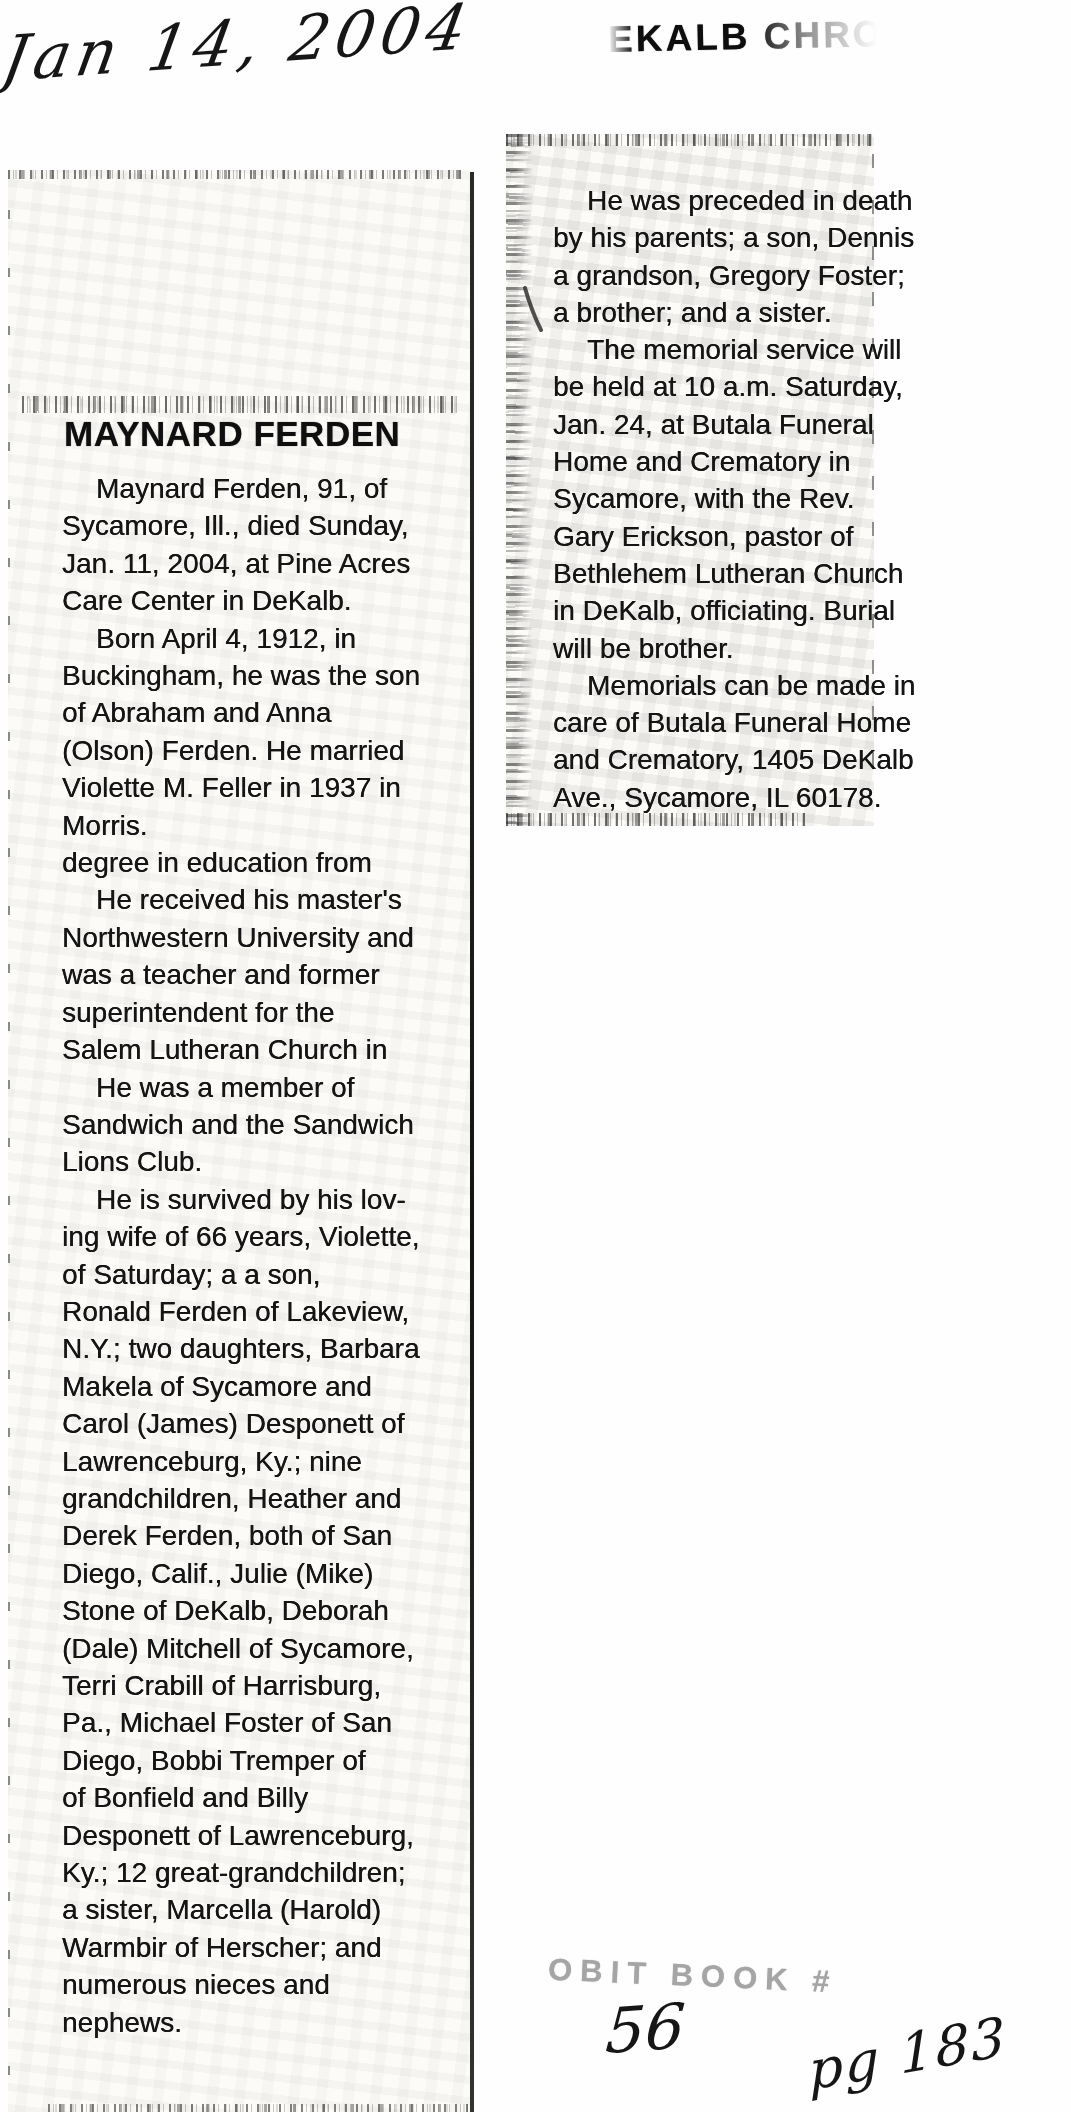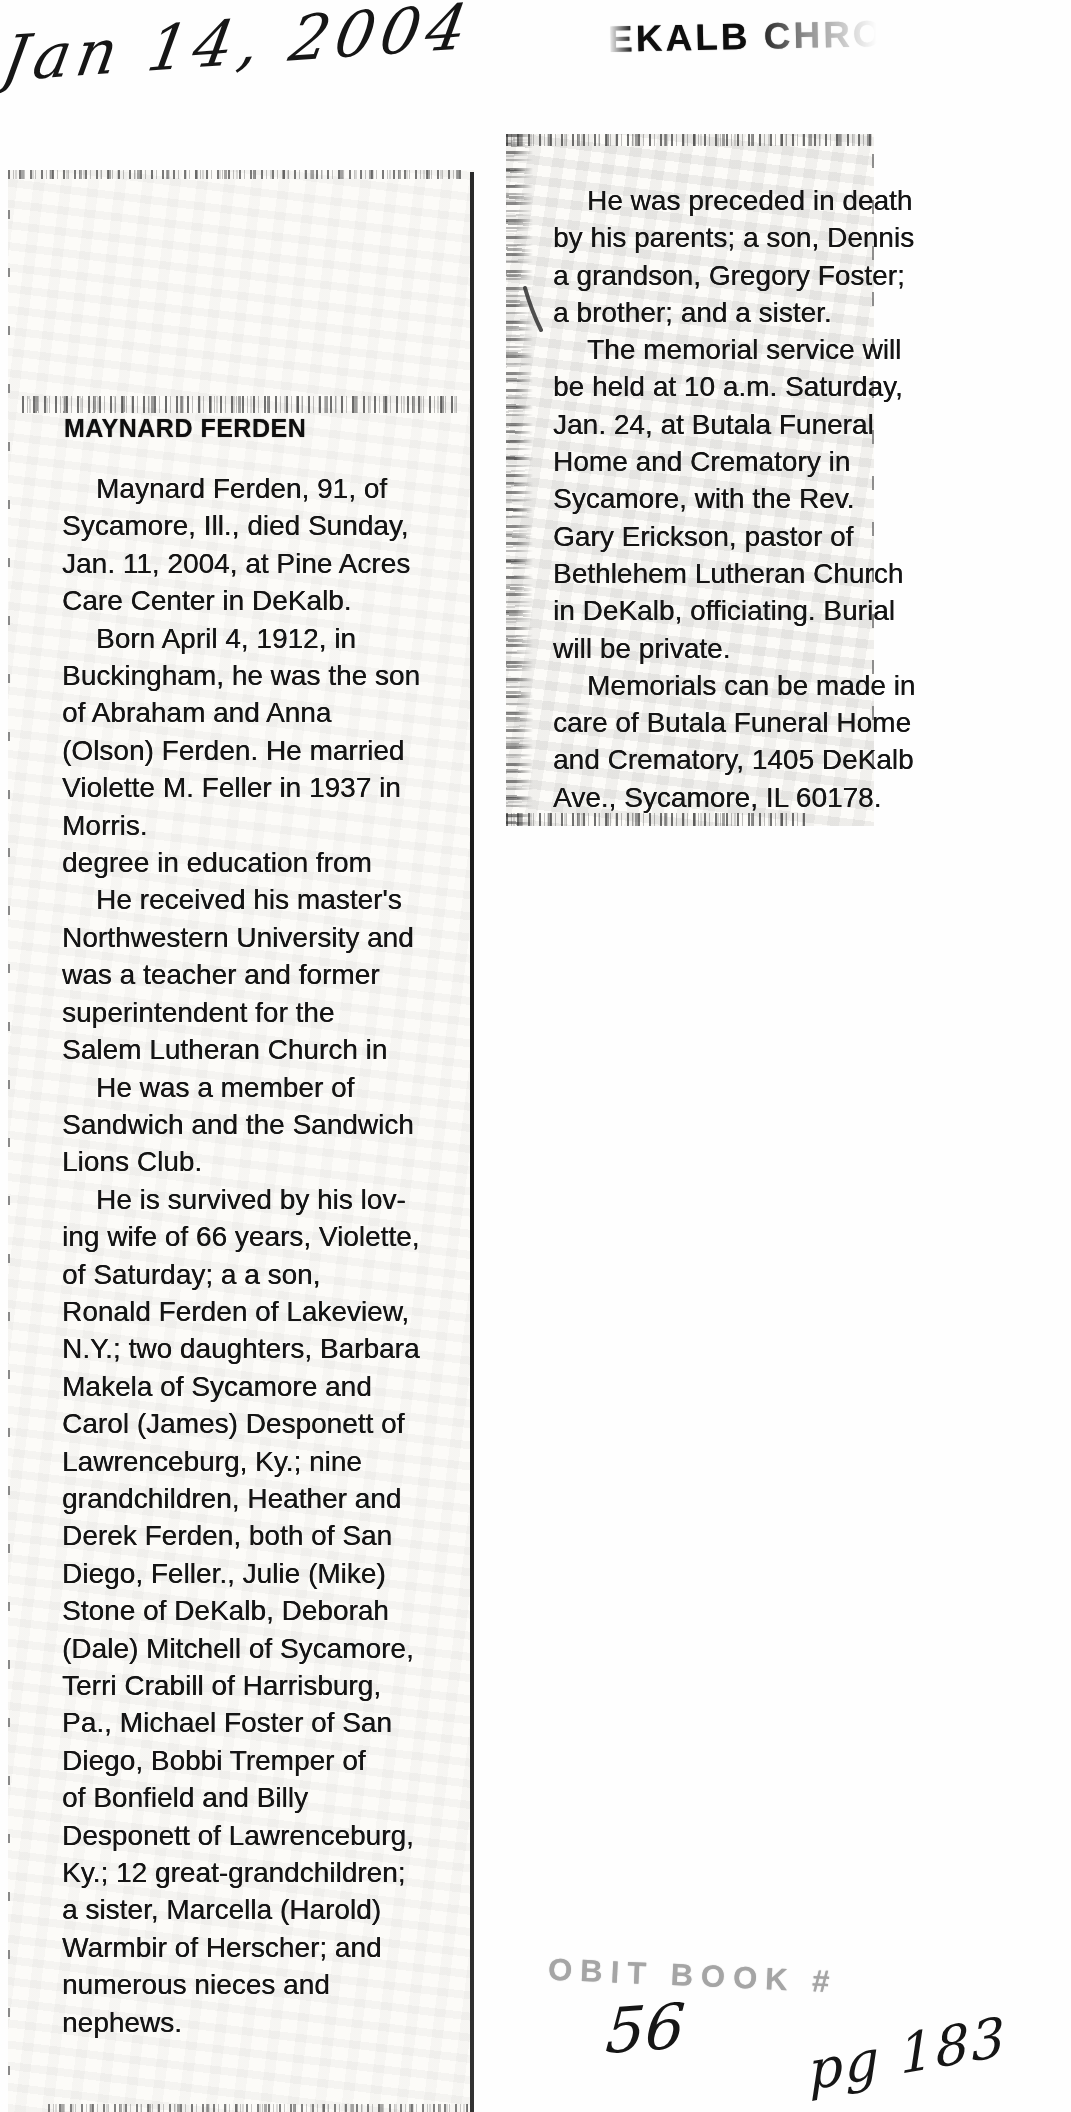--- a/index.html
+++ b/index.html
@@ -65,21 +65,21 @@
   #headline-band{position:absolute;left:14px;width:438px;top:226px;height:17px;opacity:.8;
     filter:blur(.3px);}
   #clip-right .edge-left{left:0;top:0;bottom:0;width:27px;
     -webkit-mask-image:linear-gradient(90deg,#000 35%,transparent 100%);
     mask-image:linear-gradient(90deg,#000 35%,transparent 100%);}
   #clip-right .edge-top{left:0;right:0;top:0;height:12px;opacity:.8;}
   #clip-right .edge-bottom{left:0;width:300px;bottom:0;height:13px;opacity:.8;}
   #clip-right .edge-right{right:0;top:20px;bottom:30px;width:2px;
     background:repeating-linear-gradient(180deg,rgba(100,100,100,.7) 0 14px,transparent 14px 46px);}
   
-  #headline{position:absolute;left:56px;top:244px;font-size:25px;font-weight:bold;
+  #headline{position:absolute;left:56px;top:244px;font-size:35px;font-weight:bold;
     letter-spacing:.5px;color:#0f0f0f;text-shadow:0 0 1px rgba(0,0,0,.65);white-space:nowrap;}
   .bodytext{position:absolute;font-size:28px;line-height:37.4px;color:#151515;
     text-shadow:.3px 0 0 currentColor;}
   #left-body{left:54px;top:300px;width:402px;}
   #right-body{left:47px;top:48px;width:404px;line-height:37.3px;}
   .tline{white-space:nowrap;}
   .tline.indent{padding-left:34px;}
   
   #pen-mark{position:absolute;left:16px;top:152px;opacity:.8;}
 </style>
@@ -133,21 +133,21 @@
           <div class="tline indent">He is survived by his lov-</div>
           <div class="tline">ing wife of 66 years, Violette,</div>
           <div class="tline">of Saturday; a a son,</div>
           <div class="tline">Ronald Ferden of Lakeview,</div>
           <div class="tline">N.Y.; two daughters, Barbara</div>
           <div class="tline">Makela of Sycamore and</div>
           <div class="tline">Carol (James) Desponett of</div>
           <div class="tline">Lawrenceburg, Ky.; nine</div>
           <div class="tline">grandchildren, Heather and</div>
           <div class="tline">Derek Ferden, both of San</div>
-          <div class="tline">Diego, Feller., Julie (Mike)</div>
+          <div class="tline">Diego, Calif., Julie (Mike)</div>
           <div class="tline">Stone of DeKalb, Deborah</div>
           <div class="tline">(Dale) Mitchell of Sycamore,</div>
           <div class="tline">Terri Crabill of Harrisburg,</div>
           <div class="tline">Pa., Michael Foster of San</div>
           <div class="tline">Diego, Bobbi Tremper of</div>
           <div class="tline">of Bonfield and Billy</div>
           <div class="tline">Desponett of Lawrenceburg,</div>
           <div class="tline">Ky.; 12 great-grandchildren;</div>
           <div class="tline">a sister, Marcella (Harold)</div>
           <div class="tline">Warmbir of Herscher; and</div>
@@ -176,21 +176,21 @@
         </div>
       <div class="para">
           <div class="tline indent">The memorial service will</div>
           <div class="tline">be held at 10 a.m. Saturday,</div>
           <div class="tline">Jan. 24, at Butala Funeral</div>
           <div class="tline">Home and Crematory in</div>
           <div class="tline">Sycamore, with the Rev.</div>
           <div class="tline">Gary Erickson, pastor of</div>
           <div class="tline">Bethlehem Lutheran Church</div>
           <div class="tline">in DeKalb, officiating. Burial</div>
-          <div class="tline">will be private.</div>
+          <div class="tline">will be brother.</div>
         </div>
       <div class="para">
           <div class="tline indent">Memorials can be made in</div>
           <div class="tline">care of Butala Funeral Home</div>
           <div class="tline">and Crematory, 1405 DeKalb</div>
           <div class="tline">Ave., Sycamore, IL 60178.</div>
         </div>
     </div>
   </div>
 

